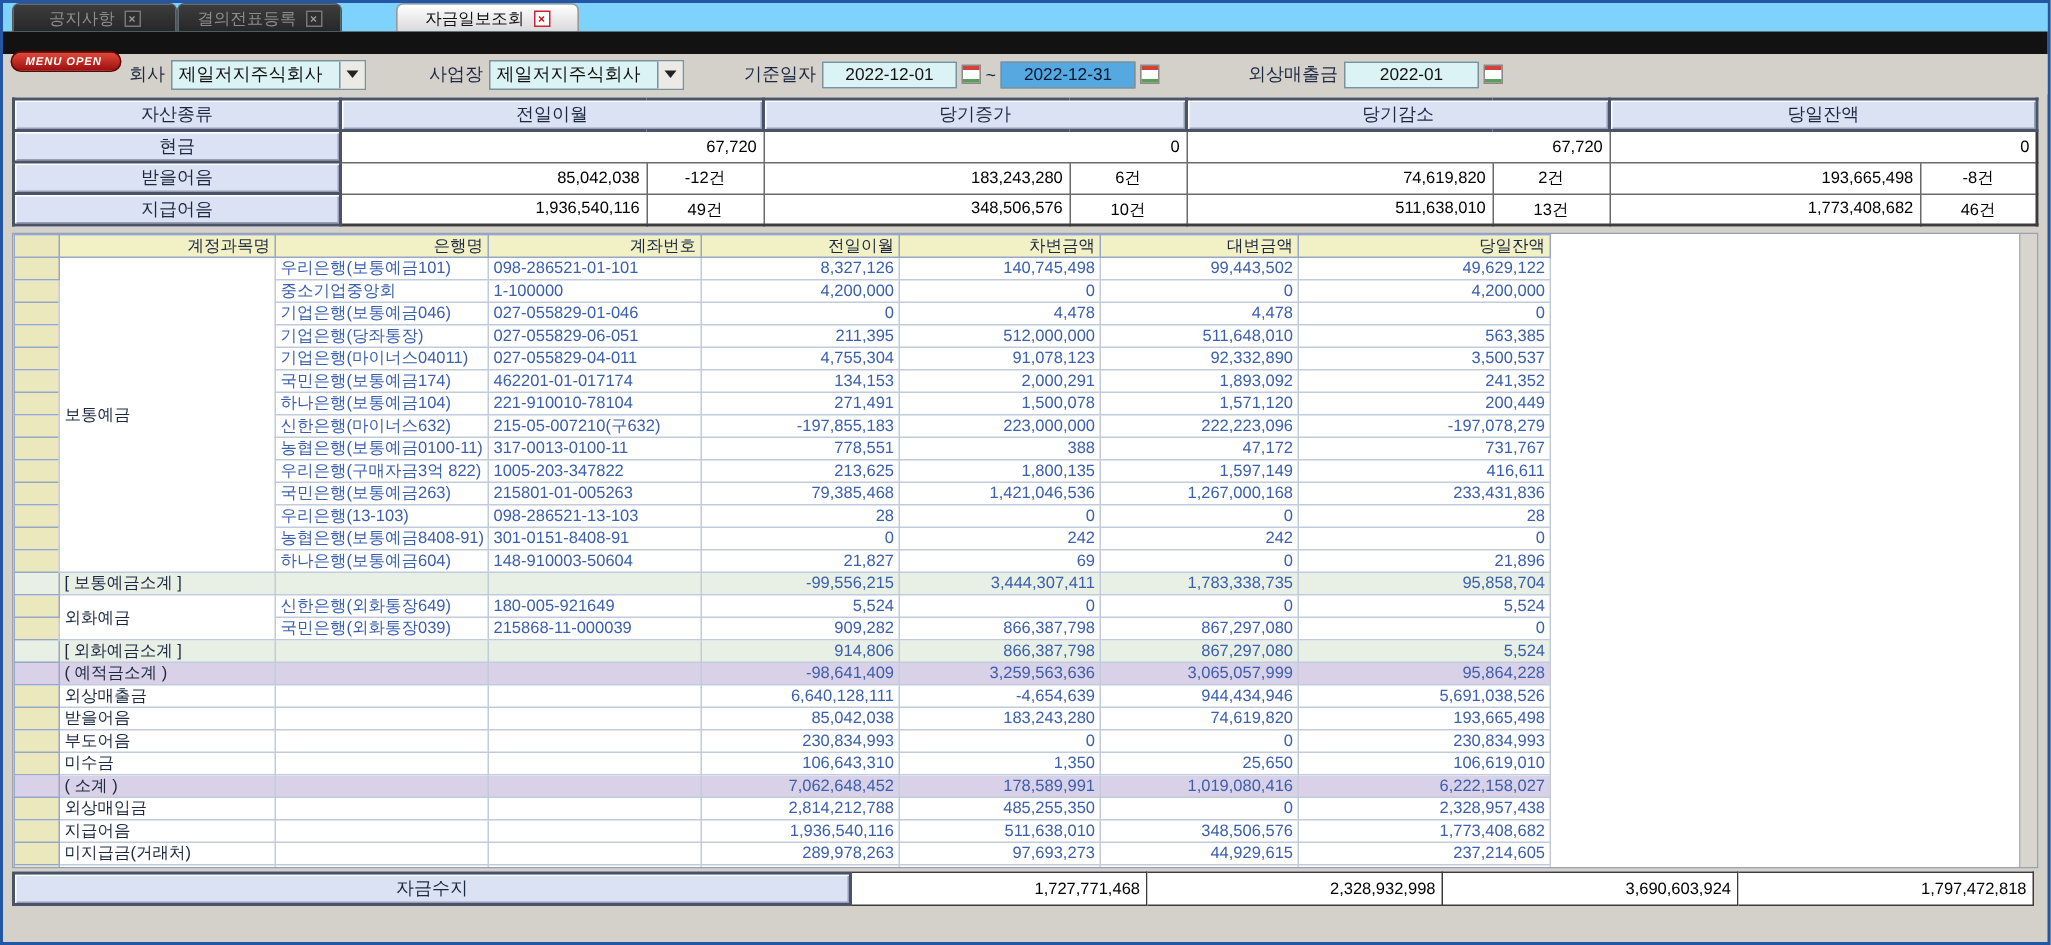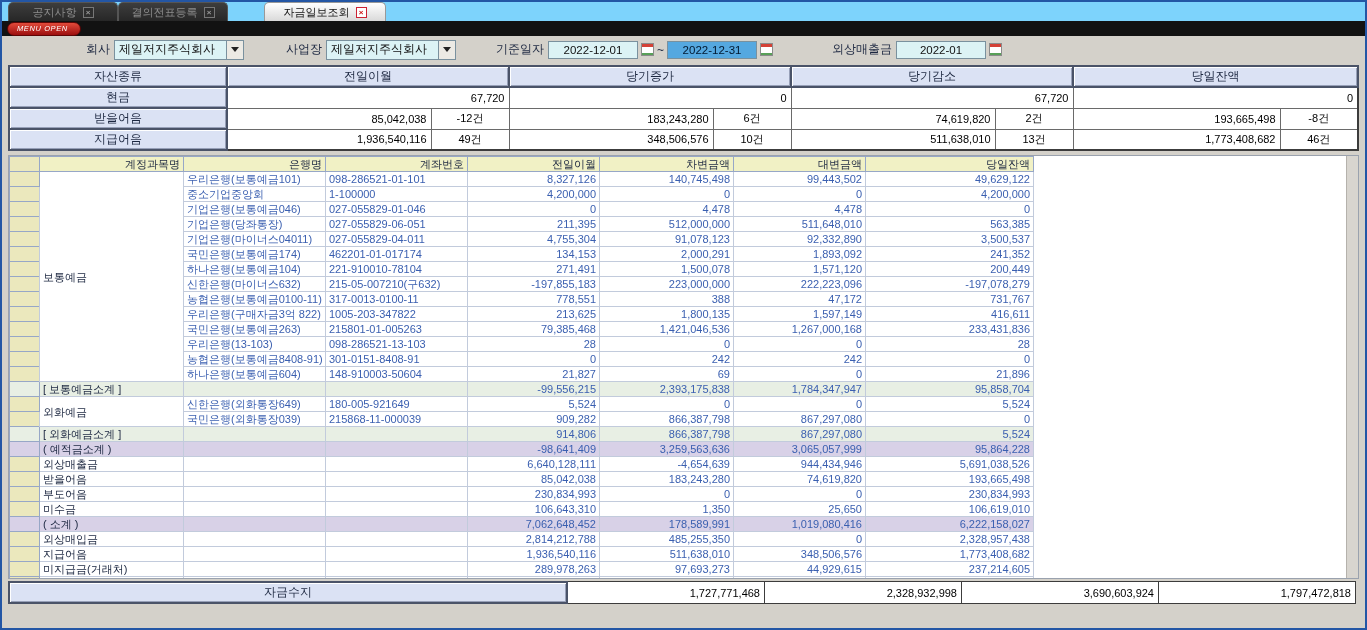--- a/index.html
+++ b/index.html
@@ -12,22 +12,22 @@
   .tab{display:flex;align-items:center;justify-content:center;gap:6px;font-size:11px;
        padding:2px 10px 1px 10px;border-radius:5px 5px 0 0;border:1px solid #555;border-bottom:none;
        background:linear-gradient(#3d3d3d,#272727);color:#8d8d8d;min-width:88px;cursor:default;}
   .tab.active{background:linear-gradient(#ffffff,#d9d9d9);color:#111;border-color:#999;min-width:100px;margin-left:36px;}
   .tab .x{width:11px;height:11px;font-size:8px;line-height:10px;text-align:center;box-sizing:border-box;
           border:1px solid #777;background:#2e2e2e;color:#999;font-weight:bold;}
   .tab.active .x{background:#fff;border-color:#c23;color:#c11;}
 
   
   .menustrip{height:15px;background:#121212;position:relative;}
-  .menu-open{position:absolute;left:5px;top:1px;background:linear-gradient(#e24a3a,#9c0f0f);
-             border:1px solid #5e0606;border-radius:8px;color:#fff;font-size:7.5px;font-weight:normal;
+  .menu-open{position:absolute;left:5px;top:13px;background:linear-gradient(#e24a3a,#9c0f0f);
+             border:1px solid #5e0606;border-radius:8px;color:#fff;font-size:7.5px;font-weight:bold;
              font-style:italic;letter-spacing:.6px;padding:1px 12px 2px 9px;cursor:pointer;text-align:center;}
 
   
   .filterbar{height:27px;display:flex;align-items:center;font-size:12px;color:#1c2740;background:#d4d1ca;}
   .flabel{margin-left:14px;margin-right:4px;}
   .combo{width:128px;height:18px;background:#dcf3f5;border:1px solid #7a919e;display:flex;
          align-items:center;font-size:12px;color:#111;}
   .combo .ctext{flex:1;padding-left:4px;white-space:nowrap;overflow:hidden;}
   .combo .arr{width:16px;height:100%;background:#eceae4;border-left:1px solid #7a919e;
               display:flex;align-items:center;justify-content:center;cursor:pointer;}
@@ -327,22 +327,22 @@
             <td class="num">69</td>
             <td class="num">0</td>
             <td class="num">21,896</td>
           </tr>
           <tr class="green">
             <td class="rsel"></td>
             <td class="acc">[ 보통예금소계 ]</td>
             <td class="bank"></td>
             <td class="ano"></td>
             <td class="num">-99,556,215</td>
-            <td class="num">2,393,175,838</td>
-            <td class="num">1,784,347,947</td>
+            <td class="num">3,444,307,411</td>
+            <td class="num">1,783,338,735</td>
             <td class="num">95,858,704</td>
           </tr>
           <tr>
             <td class="rsel"></td>
             <td class="acc grp" rowspan="2">외화예금</td>
             <td class="bank">신한은행(외화통장649)</td>
             <td class="ano">180-005-921649</td>
             <td class="num">5,524</td>
             <td class="num">0</td>
             <td class="num">0</td>

